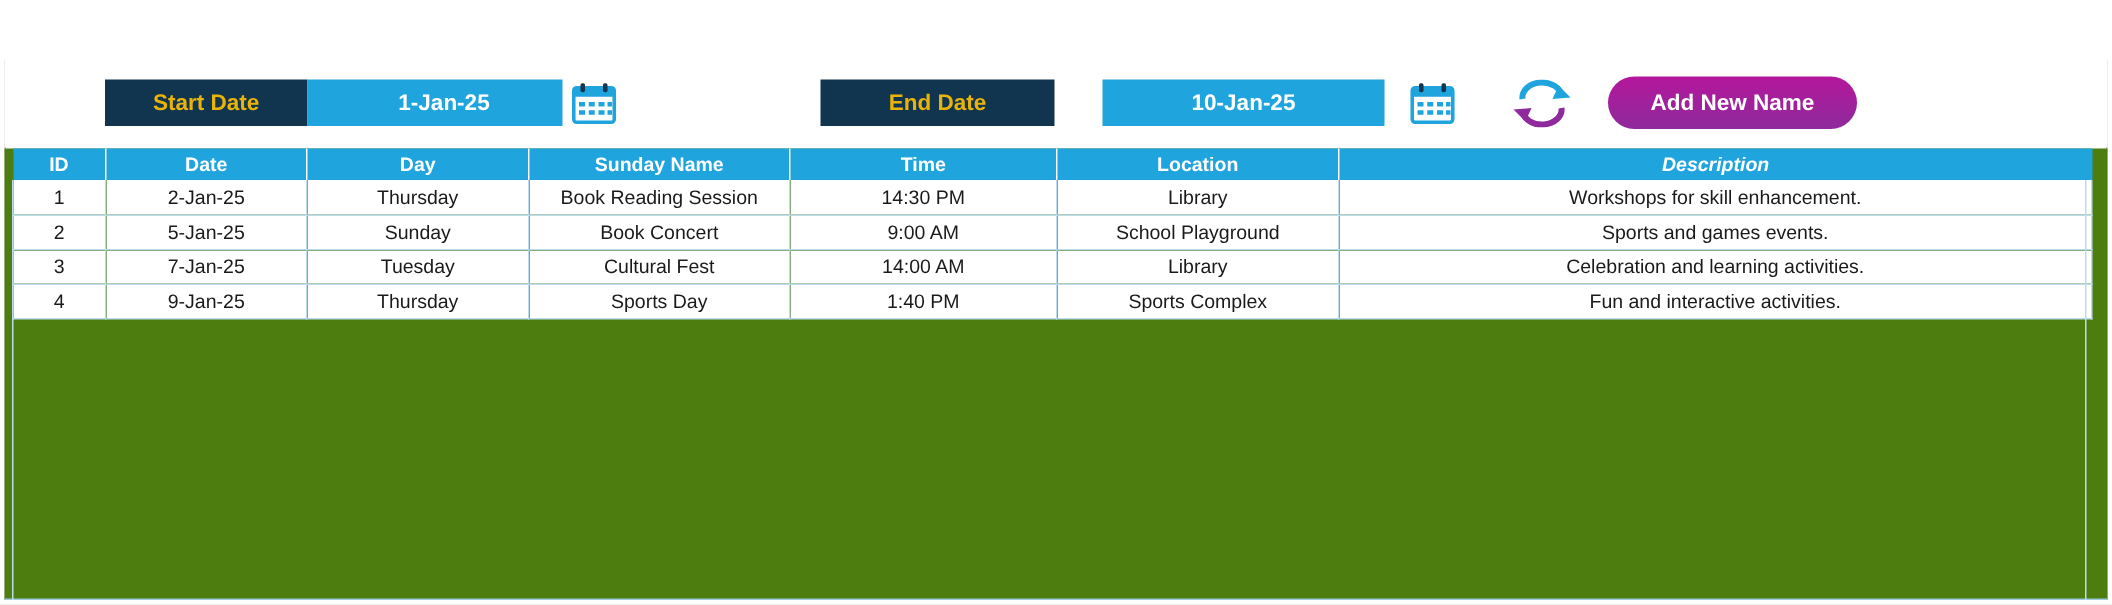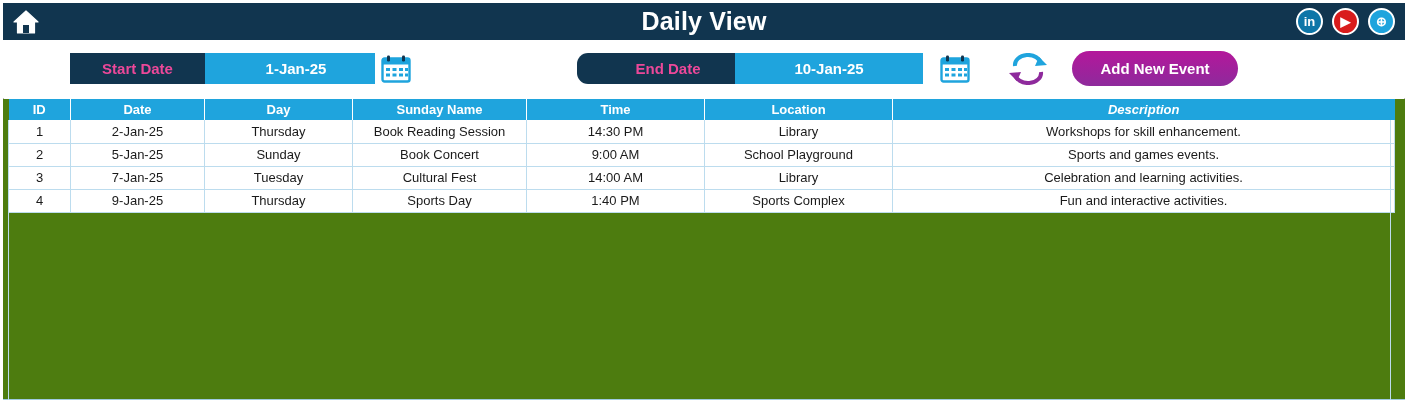--- a/index.html
+++ b/index.html
@@ -88,21 +88,21 @@
     top: 40px;
     width: 1402px;
     height: 58px;
     background: #ffffff;
     box-sizing: border-box;
   }
   .lbl-box {
     position: absolute;
     height: 31px;
     background: #11354f;
-    color: #ec4899;
+    color: #eab308;
     font-size: 15px;
     font-weight: bold;
     display: flex;
     align-items: center;
     justify-content: center;
     box-sizing: border-box;
   }
   .val-box {
     position: absolute;
     height: 31px;
@@ -110,21 +110,21 @@
     color: #ffffff;
     font-size: 15px;
     font-weight: bold;
     display: flex;
     align-items: center;
     justify-content: center;
     box-sizing: border-box;
   }
   #start-label { left: 70px;  top: 53px; width: 135px; }
   #start-value { left: 205px; top: 53px; width: 170px; padding-left: 12px; }
-  #end-label   { left: 577px; top: 53px; width: 182px; border-radius: 11px; }
+  #end-label   { left: 547px; top: 53px; width: 156px; }
   #end-value   { left: 735px; top: 53px; width: 188px; }
 
   .cal-icon {
     position: absolute;
     top: 52px;
     width: 34px;
     height: 33px;
     display: flex;
     align-items: center;
     justify-content: center;
@@ -232,40 +232,20 @@
     width: 1px;
     height: 280px;
     background: #bcdcee;
   }
 </style>
 </head>
 <body>
 
 <div class="app">
 
-  <div class="titlebar">
-    <div class="home-icon">
-      <svg width="28" height="26" viewBox="0 0 28 26">
-        <path d="M14 2 L26 13 L22.5 13 L22.5 24 L5.5 24 L5.5 13 L2 13 Z" fill="#ffffff" stroke="#ffffff" stroke-width="1.2" stroke-linejoin="round"></path>
-        <rect x="11" y="16" width="6" height="8" fill="#11354f"></rect>
-      </svg>
-    </div>
-    <div class="app-title">Daily View</div>
-    <div class="social">
-      <div class="badge linkedin">
-        <span>in</span>
-      </div>
-      <div class="badge youtube">
-        <span>▶</span>
-      </div>
-      <div class="badge website">
-        <span>⊕</span>
-      </div>
-    </div>
-  </div>
 
   <div class="outer-border"></div>
 
   <div class="controlbar"></div>
 
   <div class="lbl-box" id="start-label">Start Date</div>
   <div class="val-box" id="start-value">1-Jan-25</div>
   <div class="cal-icon" id="start-cal">
     <svg width="32" height="30" viewBox="0 0 32 30">
       <rect x="2.5" y="4.5" width="27" height="23" rx="2" fill="#ffffff" stroke="#1fa4dd" stroke-width="2.4"></rect>
@@ -308,21 +288,21 @@
 
   <div class="refresh-icon">
     <svg width="40" height="32" viewBox="0 0 40 32">
       <path d="M7 13 A13 10 0 0 1 33 11" fill="none" stroke="#1fa4dd" stroke-width="4"></path>
       <polygon points="31,4 39,12 27,13" fill="#1fa4dd"></polygon>
       <path d="M33 19 A13 10 0 0 1 7 21" fill="none" stroke="#8e2a9c" stroke-width="4"></path>
       <polygon points="9,28 1,20 13,19" fill="#8e2a9c"></polygon>
     </svg>
   </div>
 
-  <button class="add-btn">Add New Event</button>
+  <button class="add-btn">Add New Name</button>
 
   <div class="table-wrap">
     <table class="grid">
       <colgroup>
         <col style="width:62px">
         <col style="width:134px">
         <col style="width:148px">
         <col style="width:174px">
         <col style="width:178px">
         <col style="width:188px">

